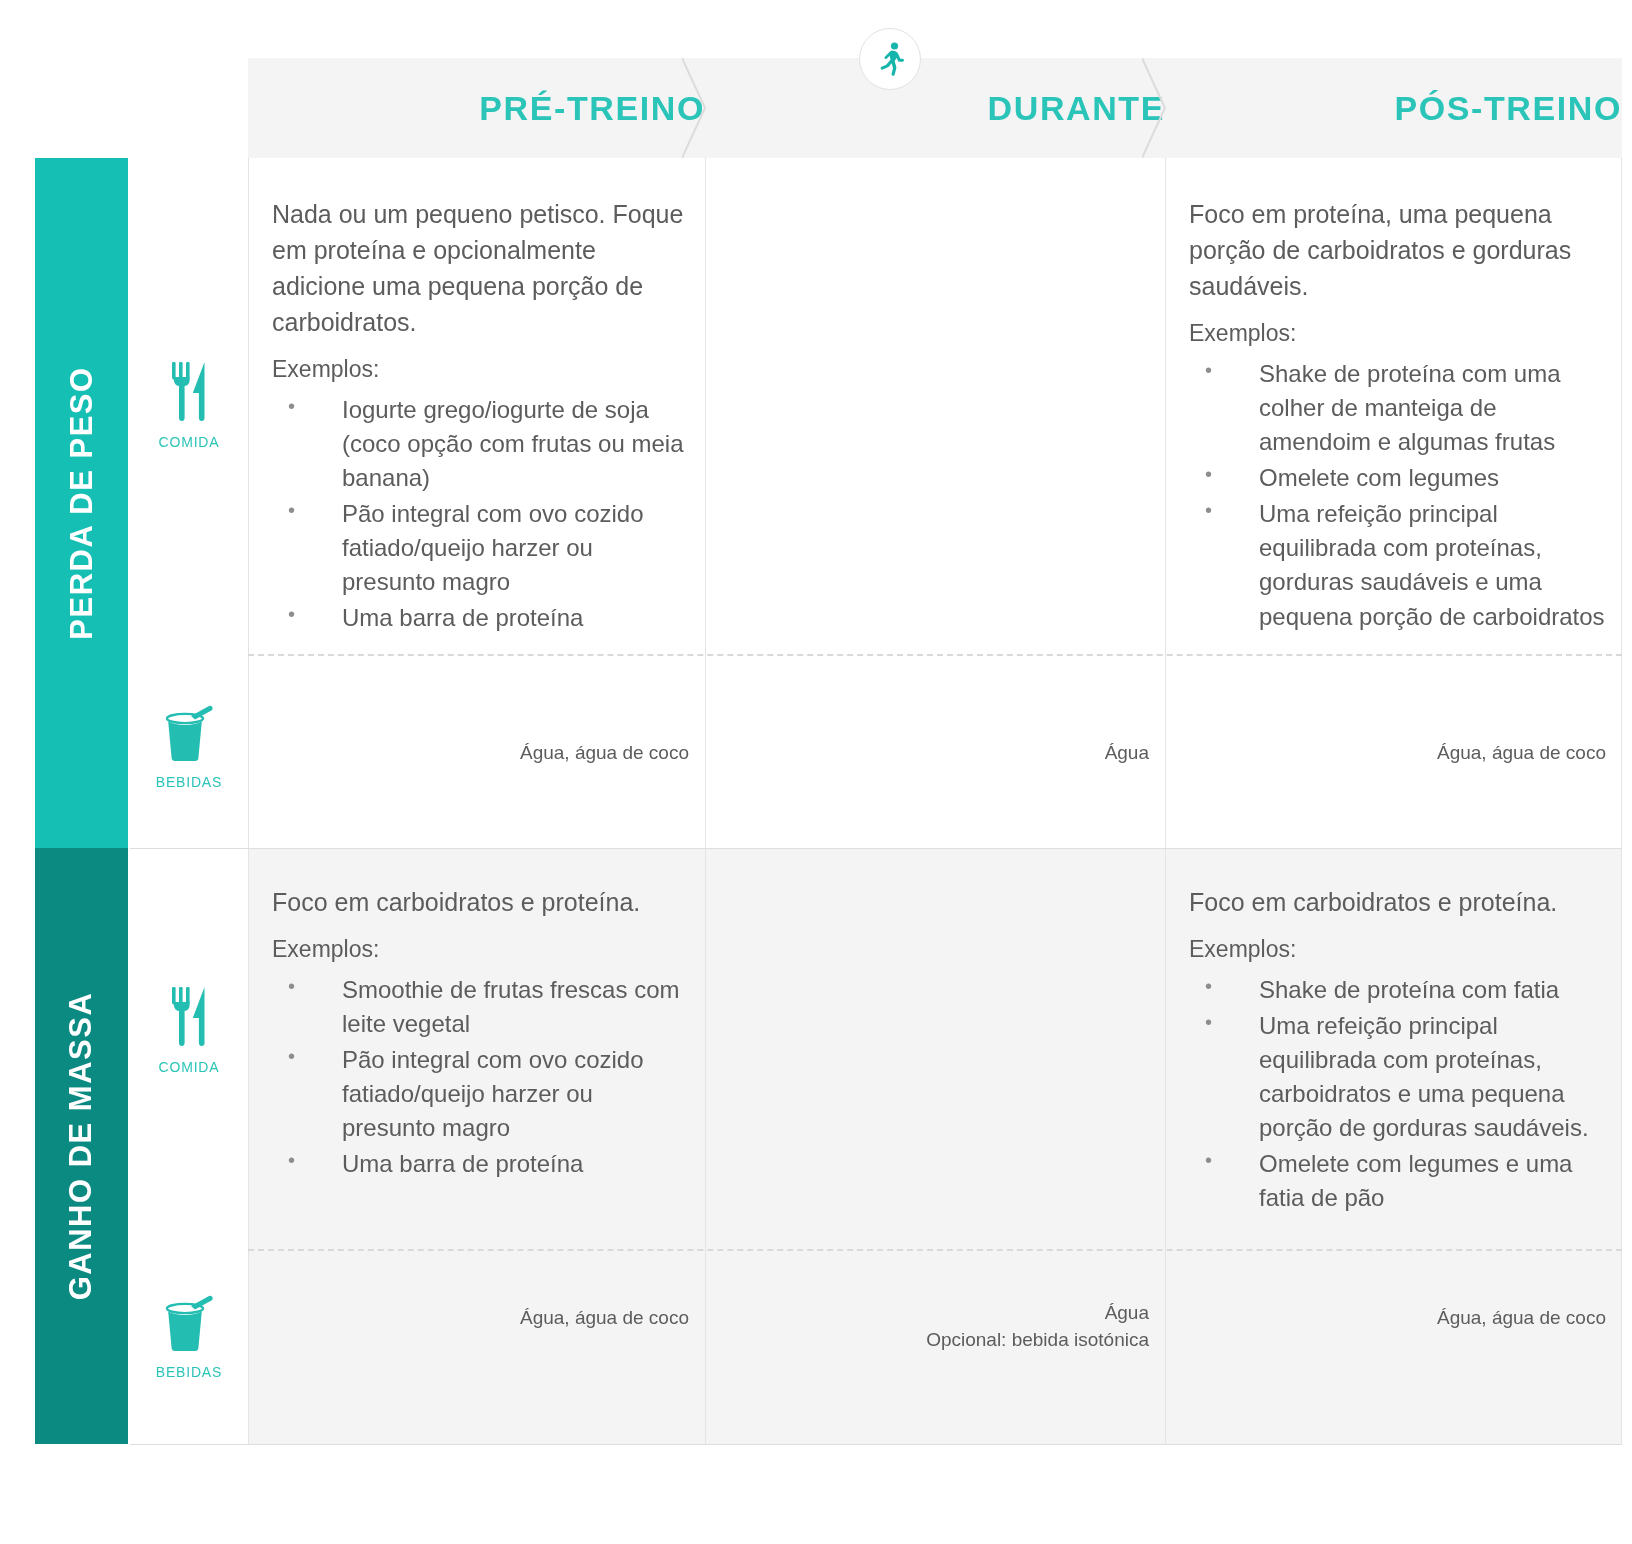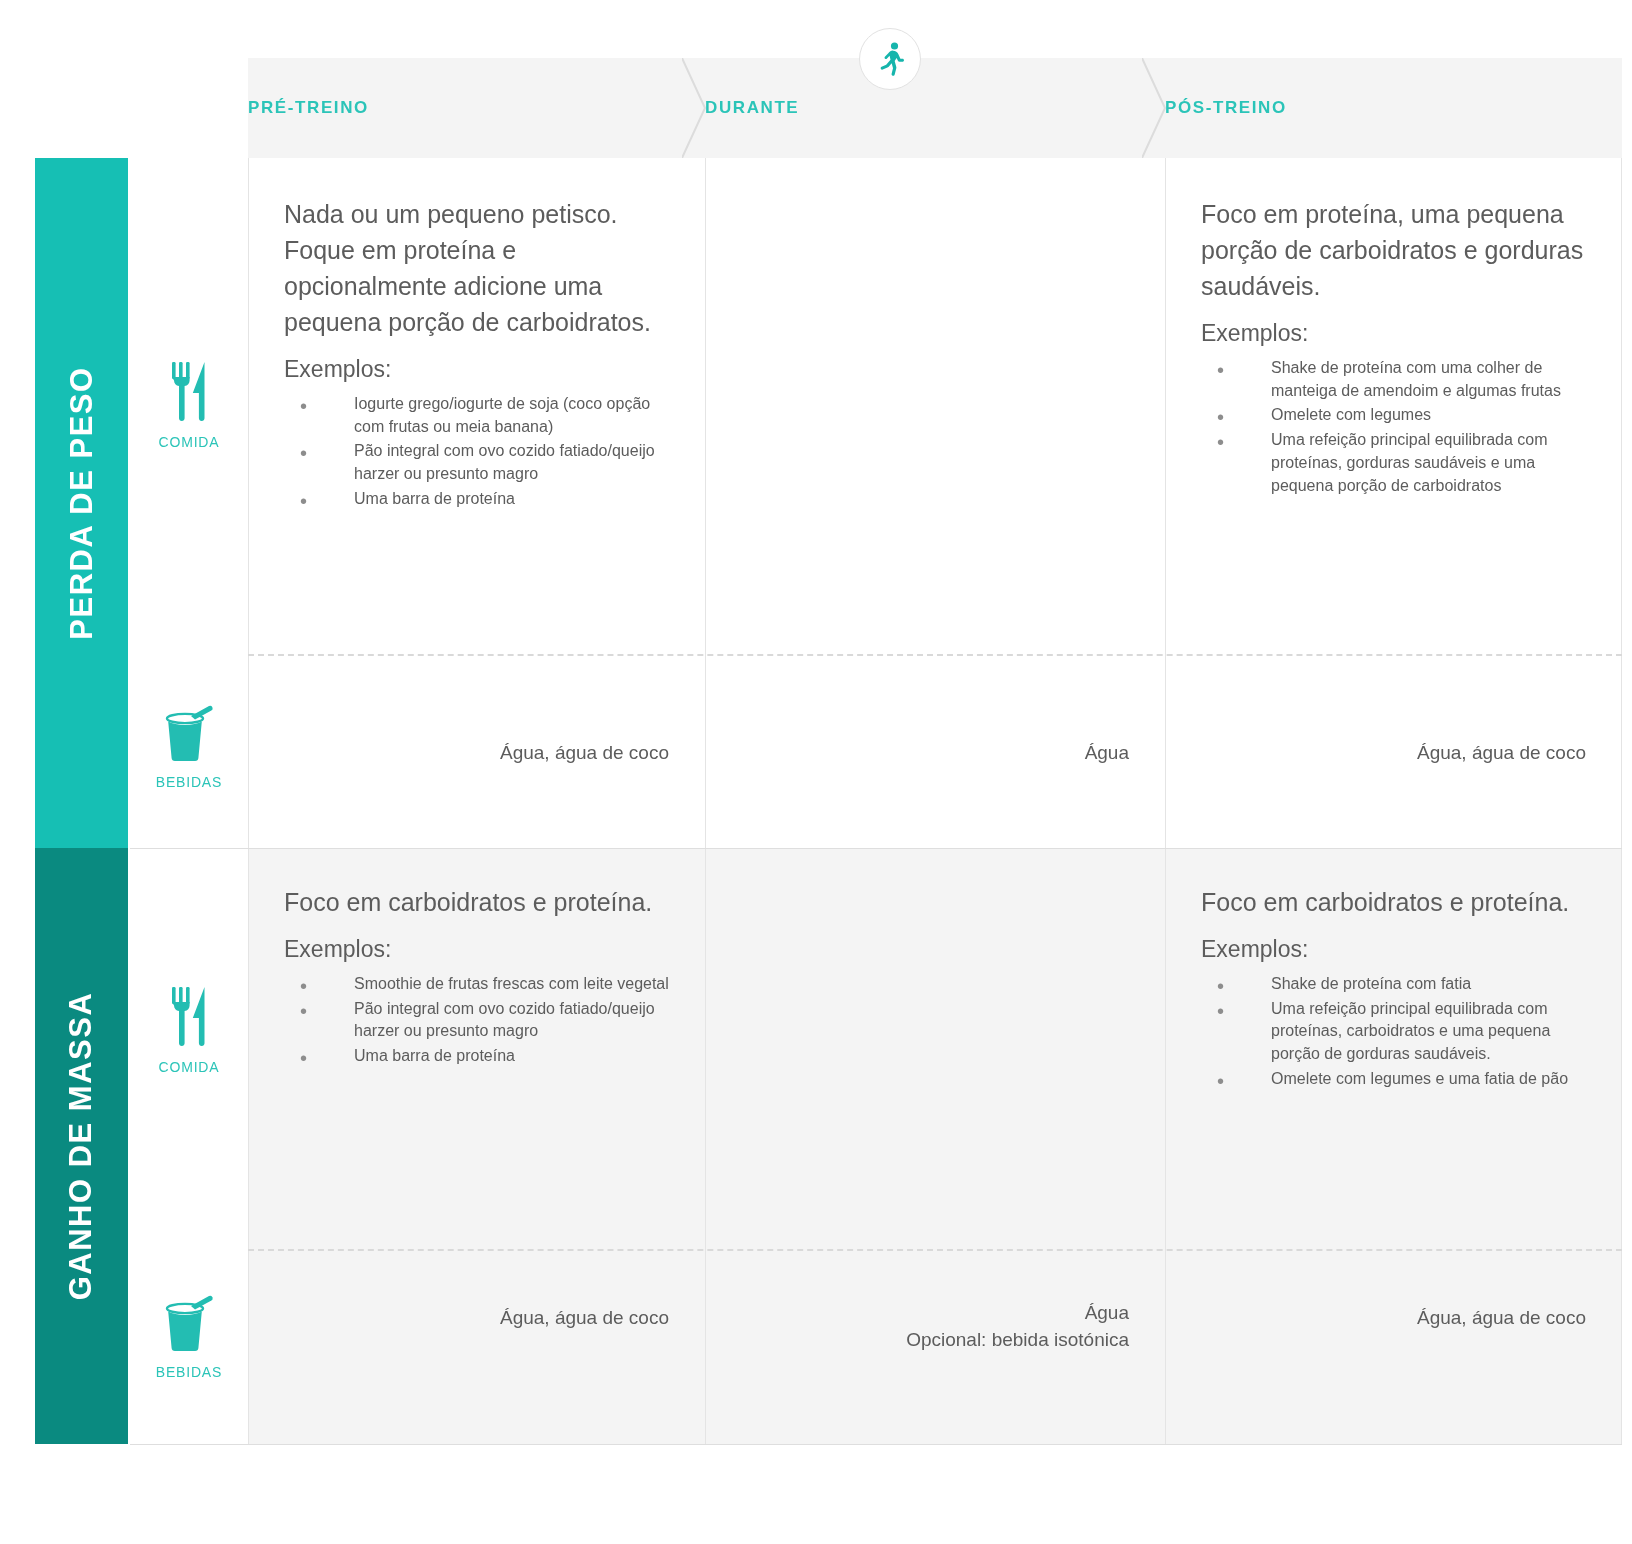--- a/index.html
+++ b/index.html
@@ -22,22 +22,22 @@
   
   .header-band {
     position: absolute;
     left: 248px; top: 58px;
     width: 1374px; height: 100px;
     background: #f4f4f4;
   }
   .hdr-cell {
     position: absolute;
     top: 58px; height: 100px;
-    display: flex; align-items: center; justify-content: flex-start;
-    font-size: 17px; font-weight: bold; letter-spacing: 1.6px;
+    display: flex; align-items: center; justify-content: flex-end;
+    font-size: 34px; font-weight: bold; letter-spacing: 1.6px;
     color: #2bc4b8;
     background: transparent;
   }
   .hdr-1 { left: 248px;  width: 457px; }
   .hdr-2 { left: 705px;  width: 460px; }
   .hdr-3 { left: 1165px; width: 457px; }
 
   
   .chev {
     position: absolute; top: 58px;
@@ -127,37 +127,37 @@
 
   
   .cell {
     position: absolute;
     padding: 0;
   }
   .cell.c1 { left: 248px;  width: 457px; }
   .cell.c2 { left: 705px;  width: 460px; }
   .cell.c3 { left: 1165px; width: 457px; }
 
-  .cell-inner { padding: 0 36px; }
+  .cell-inner { padding: 0 16px; margin-left: 8px; }
 
   .lead {
     font-size: 25px; line-height: 1.44;
     color: #5c5c5c; font-weight: normal;
   }
   .ex-label {
     font-size: 23px; color: #5c5c5c;
     margin-top: 16px;
   }
   ul.examples {
     list-style: none;
     margin: 10px 0 0 0; padding: 0;
   }
   ul.examples li {
     position: relative;
-    font-size: 16px; line-height: 1.42;
+    font-size: 24px; line-height: 1.42;
     color: #5c5c5c;
     padding-left: 70px;
     margin-bottom: 2px;
   }
   ul.examples li::before {
     content: "•";
     position: absolute; left: 16px; top: -1px;
     color: #8d8d8d; font-size: 20px;
   }
 

